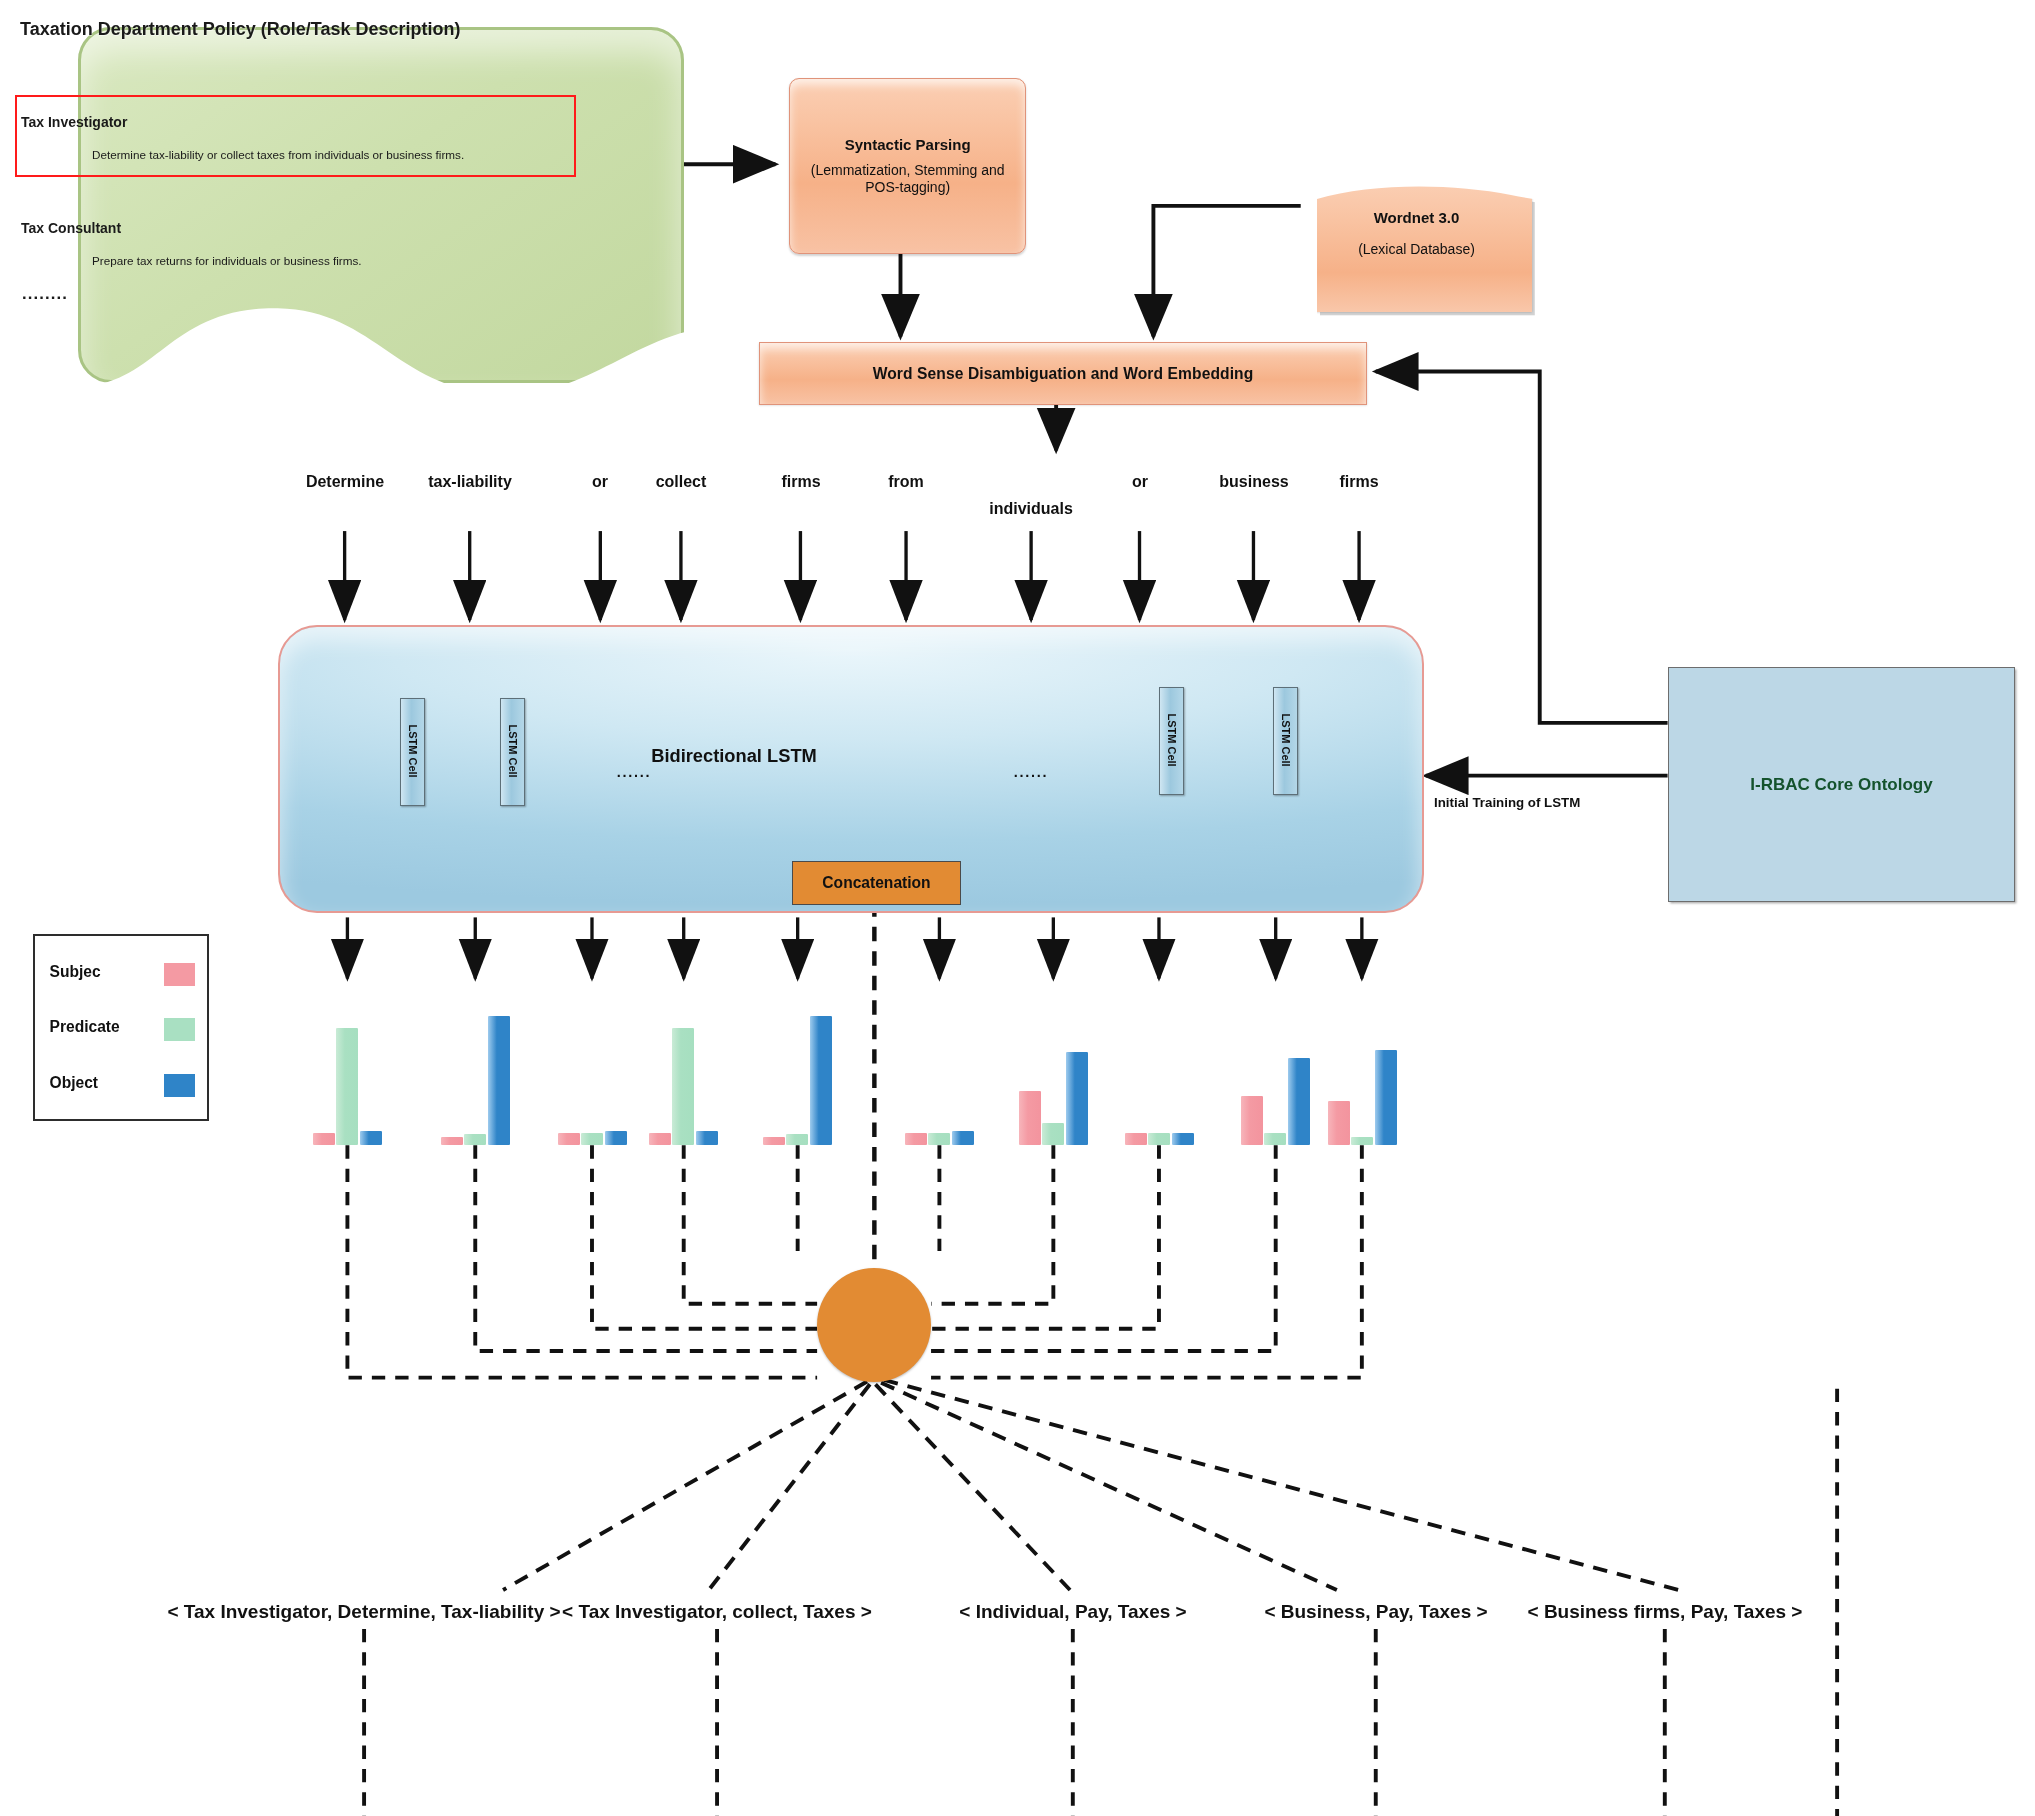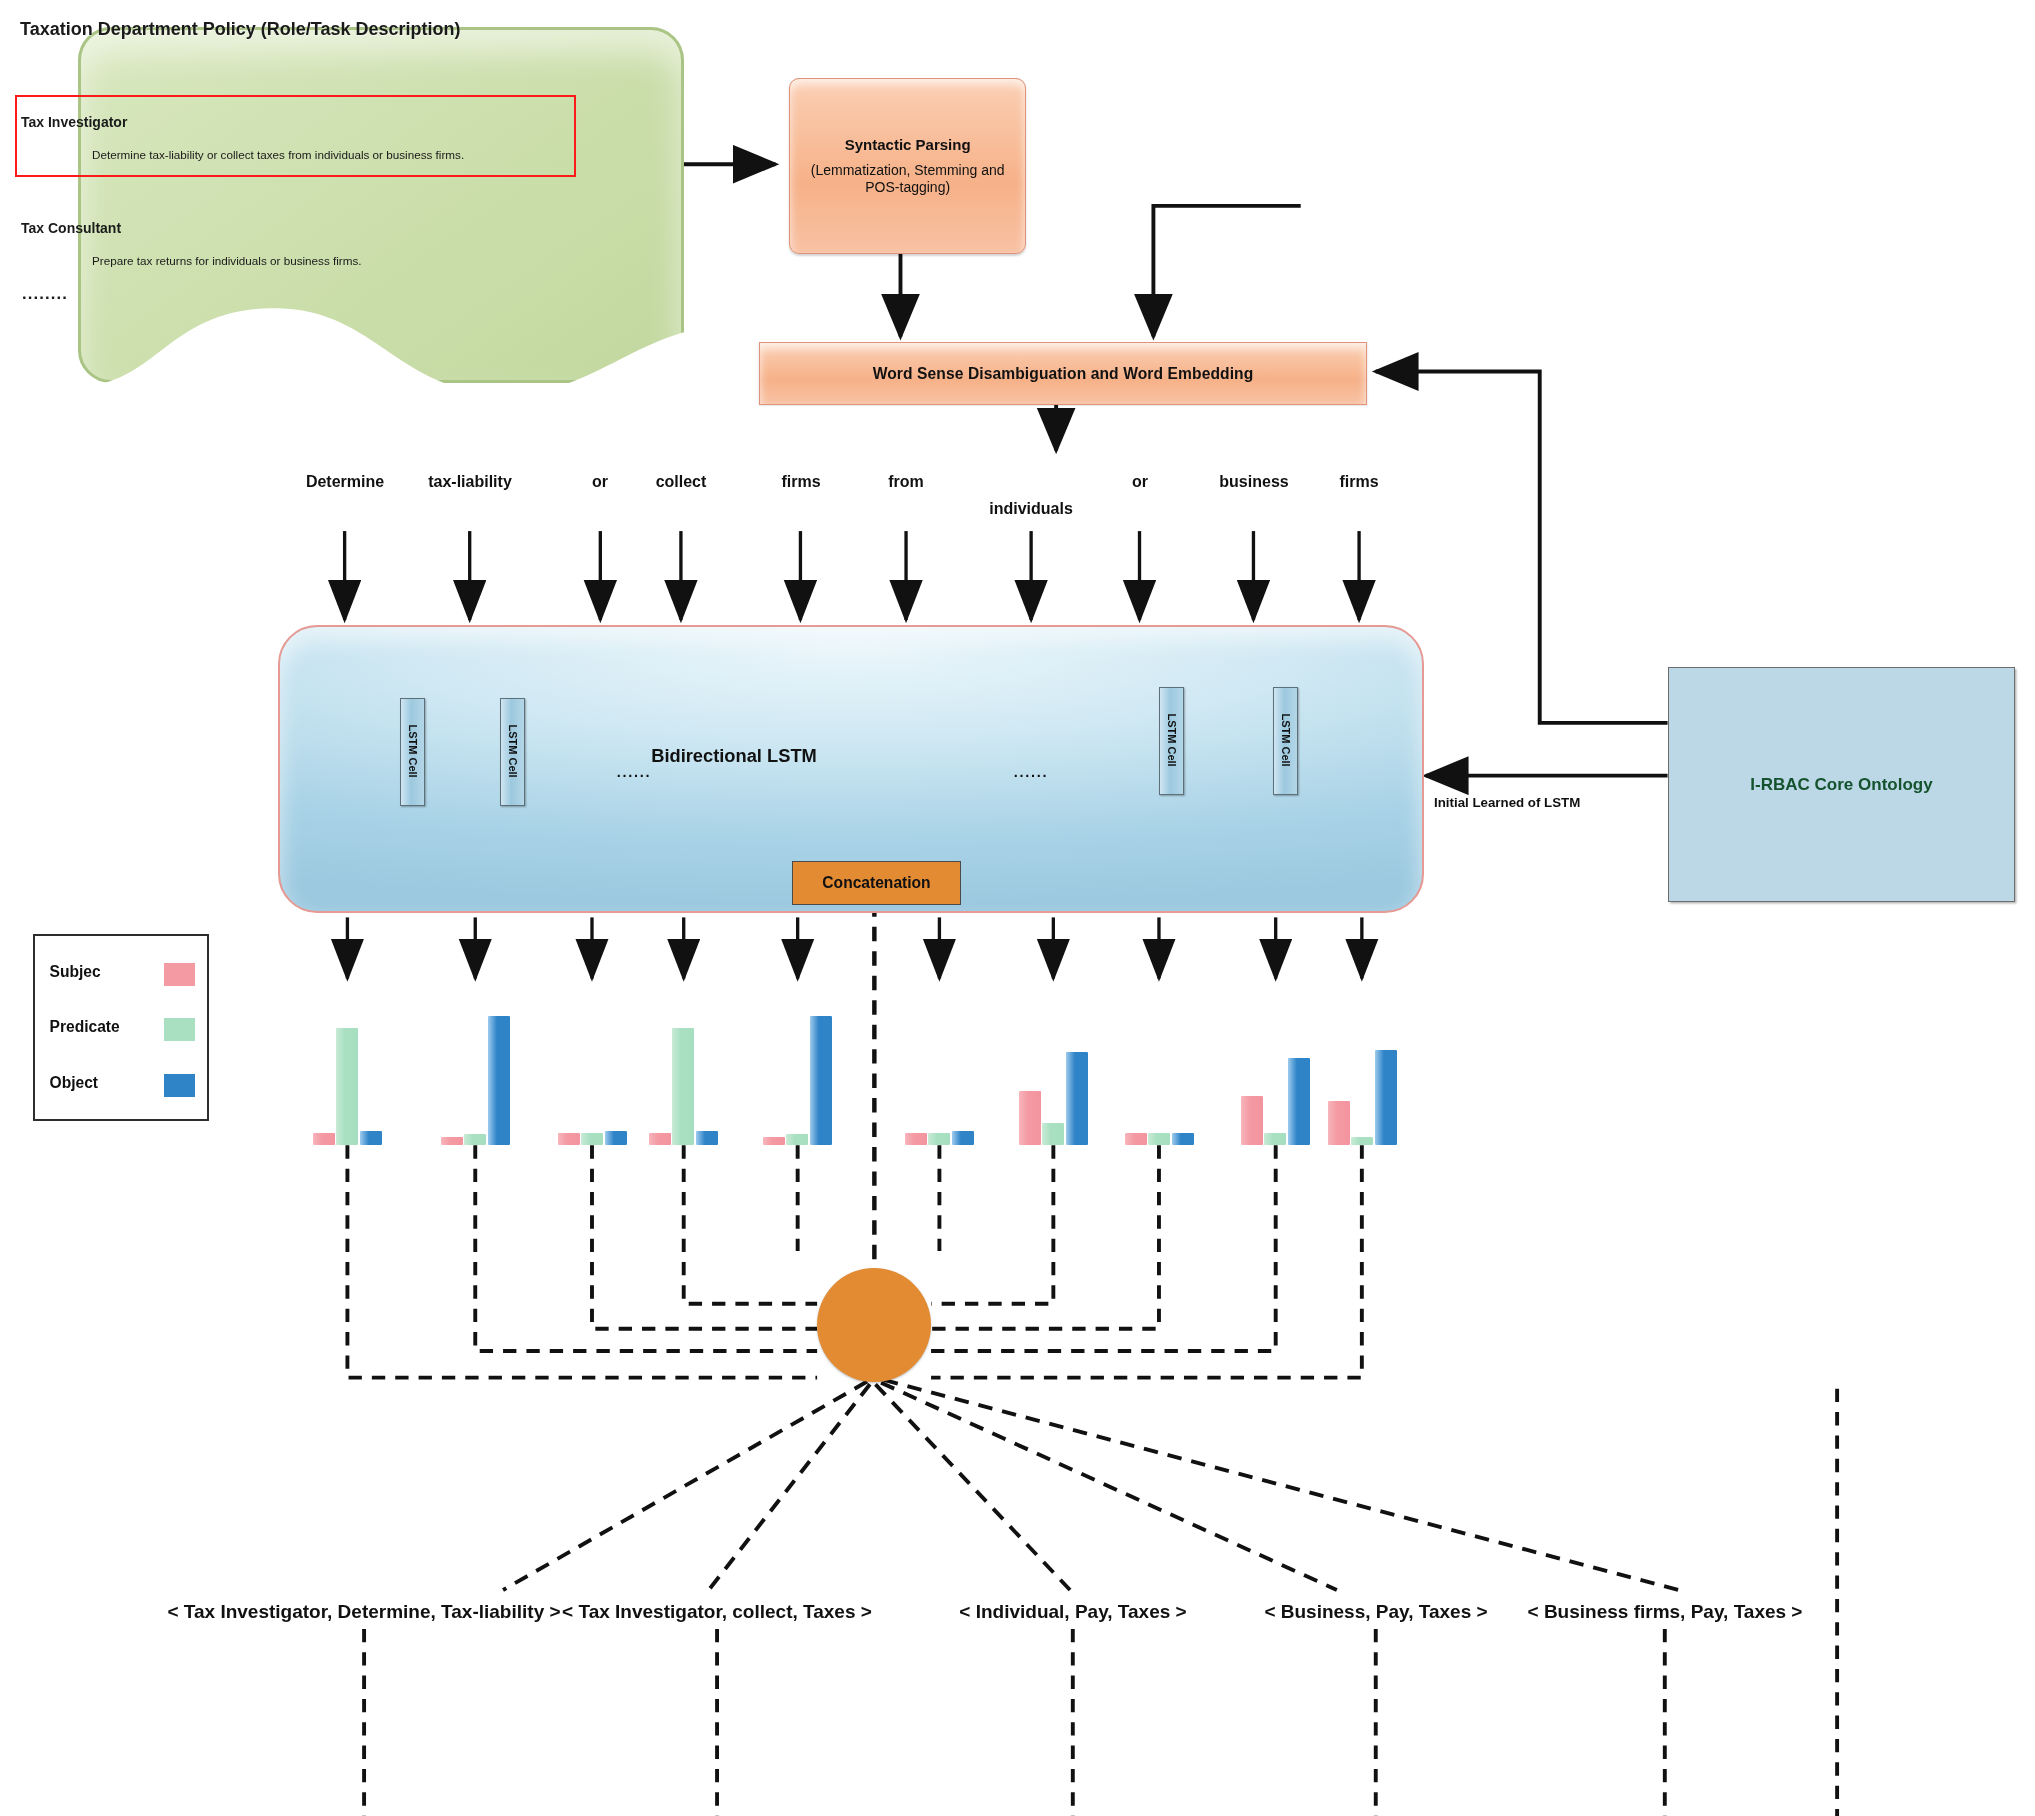--- a/index.html
+++ b/index.html
@@ -284,20 +284,26 @@
   <div class="abs role-desc" id="role1-desc">Determine tax-liability or collect taxes from individuals or business firms.</div>
   <div class="abs role-name" id="role2-name">Tax Consultant</div>
   <div class="abs role-desc" id="role2-desc">Prepare tax returns for individuals or business firms.</div>
   <div class="abs" id="ellipsis-dots">........</div>
 
   <div class="abs proc-box" id="syntactic-parsing">
     <div id="sp-title">Syntactic Parsing</div>
     <div id="sp-sub">(Lemmatization, Stemming and POS-tagging)</div>
   </div>
 
+  <div class="abs" id="wordnet">
+    <div class="wn-shadow"></div>
+    <div class="wn-body"></div>
+    <div id="wn-title">Wordnet 3.0</div>
+    <div id="wn-sub">(Lexical Database)</div>
+  </div>
 
   <div class="abs proc-box" id="wsd-box">
     <div id="wsd-label">Word Sense Disambiguation and Word Embedding</div>
   </div>
 
   <div class="abs word-token" style="left:345px;top:473px">Determine</div>
   <div class="abs word-token" style="left:470px;top:473px">tax-liability</div>
   <div class="abs word-token" style="left:600px;top:473px">or</div>
   <div class="abs word-token" style="left:681px;top:473px">collect</div>
   <div class="abs word-token" style="left:801px;top:473px">firms</div>
@@ -322,21 +328,21 @@
   <div class="abs lstm-cell" style="left:1273px;top:687px">
       <span>LSTM Cell</span>
     </div>
 
   <div class="abs ell-dots" style="left:634px;top:764px">......</div>
   <div class="abs ell-dots" style="left:1031px;top:764px">......</div>
 
   <div class="abs" id="concat-box">Concatenation</div>
 
   <div class="abs" id="irbac-box">I-RBAC Core Ontology</div>
-  <div class="abs" id="initial-training-label">Initial Learned of LSTM</div>
+  <div class="abs" id="initial-training-label">Initial Training of LSTM</div>
 
   <div class="abs" id="legend">
     <div class="legend-row" style="top:27px">
       <span class="legend-label">Subjec</span>
       <span class="legend-swatch" style="background:#f49aa3"></span>
     </div>
     <div class="legend-row" style="top:82px">
       <span class="legend-label">Predicate</span>
       <span class="legend-swatch" style="background:#a9e0c2"></span>
     </div>

